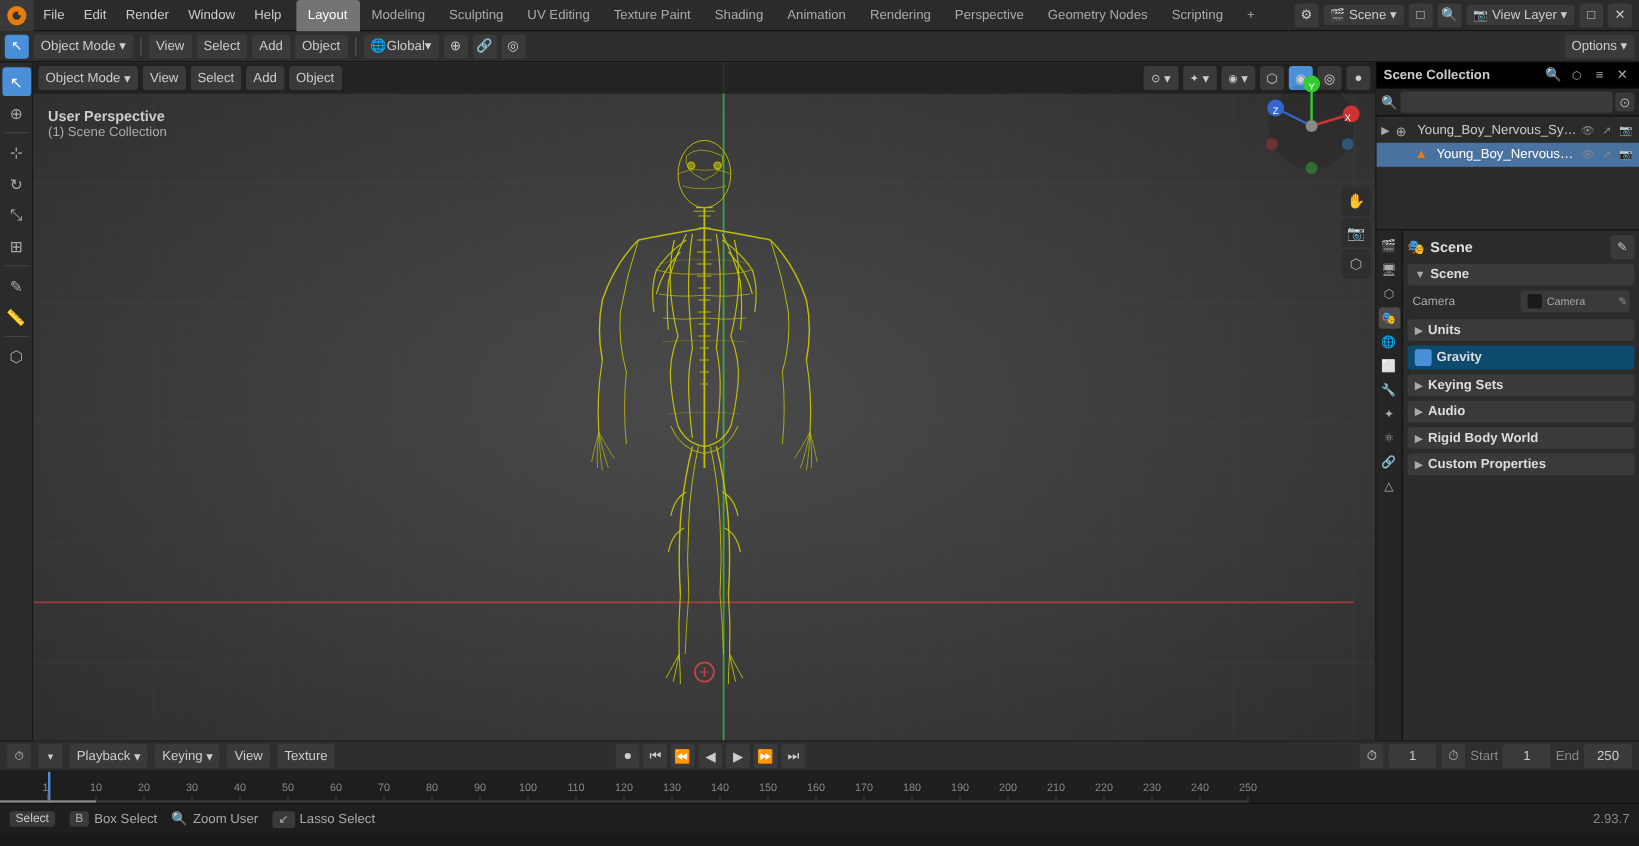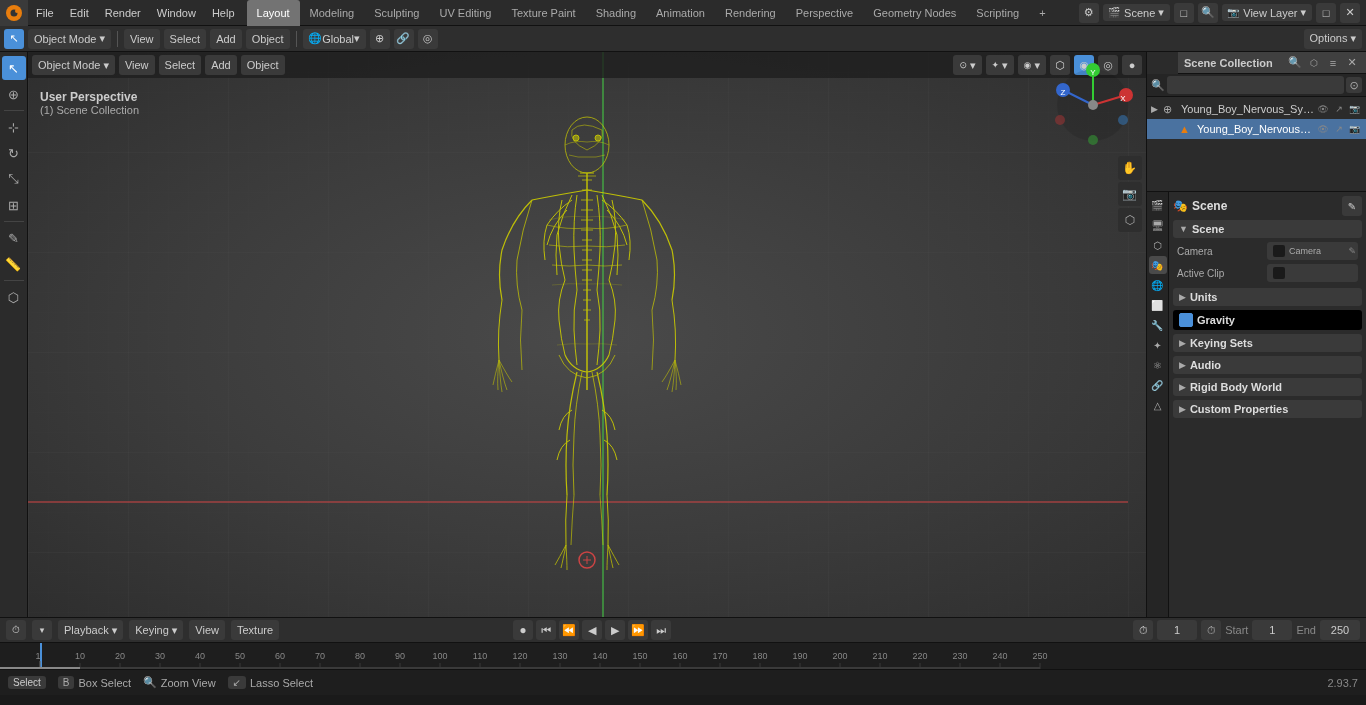--- a/index.html
+++ b/index.html
@@ -254,27 +254,26 @@
 
     
     #outliner {
       height: 140px;
       border-bottom: 1px solid #111;
       display: flex;
       flex-direction: column;
     }
     .panel-header {
       height: 22px;
-      background: #404040;
+      background: #000000;
       display: flex;
       align-items: center;
       justify-content: space-between;
       padding: 0 6px;
       border-bottom: 1px solid #111;
-      margin-left: 31px;
     }
     .panel-header-title {
       font-size: 11px;
       color: #ccc;
       font-weight: bold;
     }
     .panel-header-icons {
       display: flex;
       gap: 3px;
     }
@@ -935,37 +934,31 @@
 
           <div class="prop-row">
             <span class="prop-label">Camera</span>
             <div class="prop-value with-icon">
               <span style="font-size:9px;color:#aaa">Camera</span>
               <span class="edit-icon">✎</span>
             </div>
           </div>
 
 
-          <div class="prop-row">
-            <span class="prop-label">Active Clip</span>
-            <div class="prop-value with-icon">
-              <span style="font-size:9px;color:#666"></span>
-            </div>
-          </div>
         </div>
 
         <div class="prop-section">
           <div class="prop-section-header">
             <span class="prop-section-arrow">▶</span>
             <span class="prop-section-title">Units</span>
           </div>
         </div>
 
         <div class="prop-section">
-          <div style="display:flex;align-items:center;padding:3px 6px;background:#000000;border-radius:3px;margin-bottom:2px;cursor:pointer">
+          <div style="display:flex;align-items:center;padding:3px 6px;background:#0c4a6e;border-radius:3px;margin-bottom:2px;cursor:pointer">
             <div class="checkbox" style="margin-right:4px;background:#4a90d9;border-color:#4a90d9">✓</div>
             <span class="prop-section-title">Gravity</span>
           </div>
         </div>
 
         <div class="prop-section">
           <div class="prop-section-header">
             <span class="prop-section-arrow">▶</span>
             <span class="prop-section-title">Keying Sets</span>
           </div>
@@ -1110,20 +1103,20 @@
 <div id="status-bar">
   <div class="status-item">
     <span class="status-key">Select</span>
   </div>
   <div class="status-item">
     <span style="background:#3a3a3a;padding:1px 5px;border-radius:3px;font-size:10px">B</span>
     <span>Box Select</span>
   </div>
   <div class="status-item">
     <span style="font-size:11px">🔍</span>
-    <span>Zoom View</span>
+    <span>Zoom User</span>
   </div>
   <div class="status-item">
     <span style="background:#3a3a3a;padding:1px 5px;border-radius:3px;font-size:10px">↙</span>
     <span>Lasso Select</span>
   </div>
   <div class="status-version">2.93.7</div>
 </div>
 
 </body></html>

